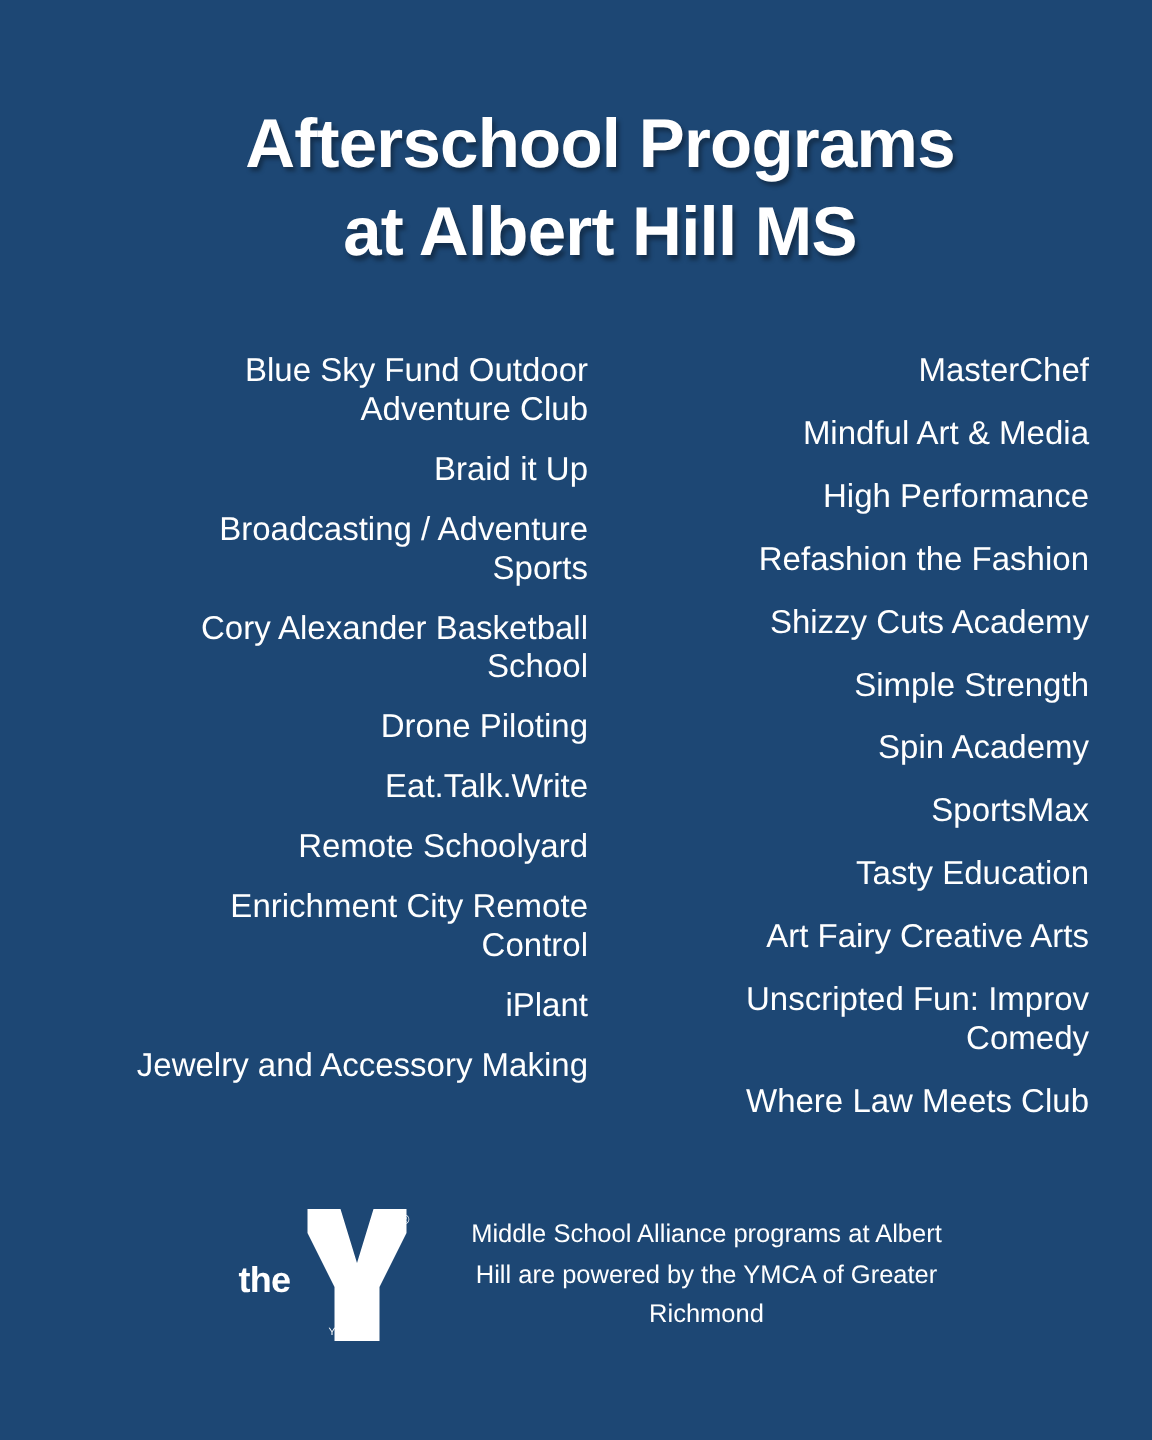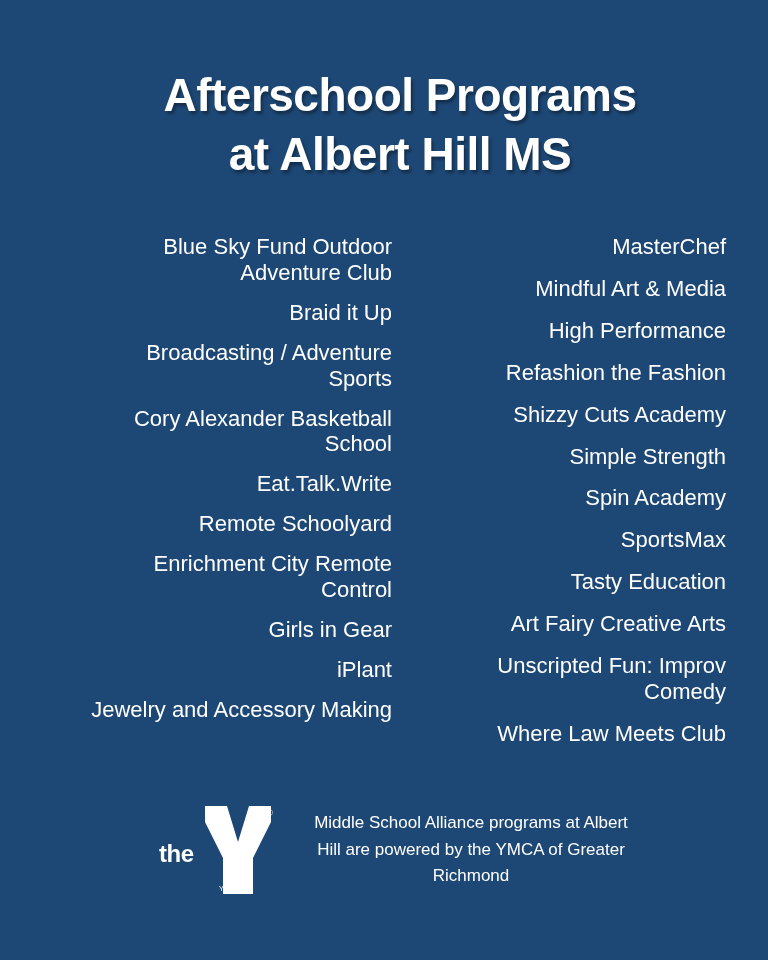--- a/index.html
+++ b/index.html
@@ -113,24 +113,24 @@
     <div class="title-line">Afterschool Programs</div>
     <div class="title-line">at Albert Hill MS</div>
   </div>
 
   <div class="columns">
     <div class="col col-left">
       <div class="program">Blue Sky Fund Outdoor Adventure Club</div>
       <div class="program">Braid it Up</div>
       <div class="program">Broadcasting / Adventure Sports</div>
       <div class="program">Cory Alexander Basketball School</div>
+      <div class="program">Drone Piloting</div>
       <div class="program">Eat.Talk.Write</div>
       <div class="program">Remote Schoolyard</div>
       <div class="program">Enrichment City Remote Control</div>
-      <div class="program">Girls in Gear</div>
       <div class="program">iPlant</div>
       <div class="program">Jewelry and Accessory Making</div>
     </div>
     <div class="col col-right">
       <div class="program">MasterChef</div>
       <div class="program">Mindful Art &amp; Media</div>
       <div class="program">High Performance</div>
       <div class="program">Refashion the Fashion</div>
       <div class="program">Shizzy Cuts Academy</div>
       <div class="program">Simple Strength</div>

